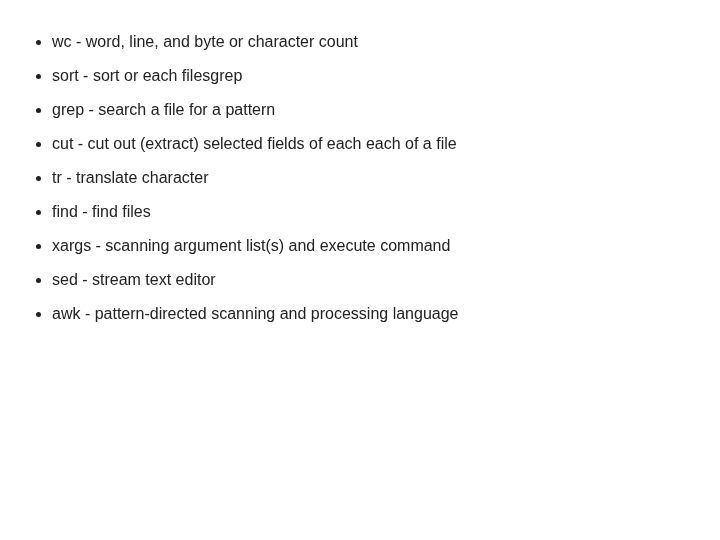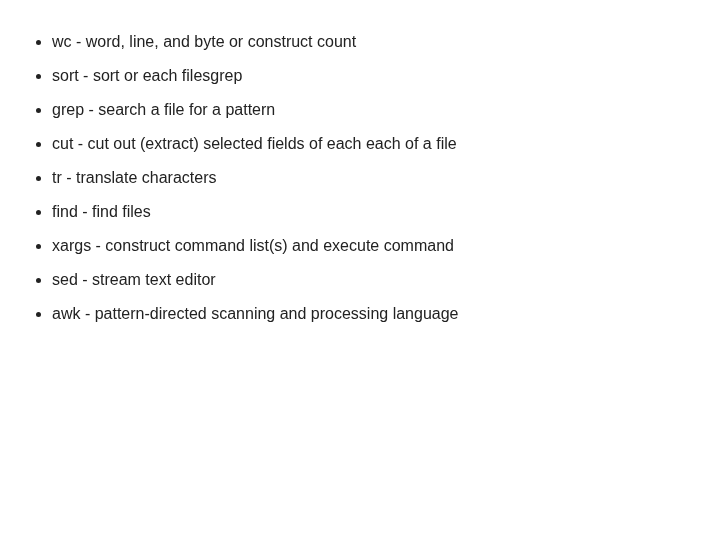--- a/index.html
+++ b/index.html
@@ -38,23 +38,23 @@
       margin-bottom: 10px;
       line-height: 1.5;
     }
   </style>
 </head>
 <body>
 
 <div class="container">
 
   <ul class="command-list">
-  <li>wc - word, line, and byte or construct count</li>
+  <li>wc - word, line, and byte or character count</li>
       <li>sort - sort or each filesgrep</li>
       <li>grep - search a file for a pattern</li>
       <li>cut - cut out (extract) selected fields of each each of a file</li>
-      <li>tr - translate characters</li>
+      <li>tr - translate character</li>
       <li>find - find files</li>
-      <li>xargs - construct command list(s) and execute command</li>
+      <li>xargs - scanning argument list(s) and execute command</li>
       <li>sed - stream text editor</li>
       <li>awk - pattern-directed scanning and processing language</li>
     </ul>
 </div>
 
 </body></html>

